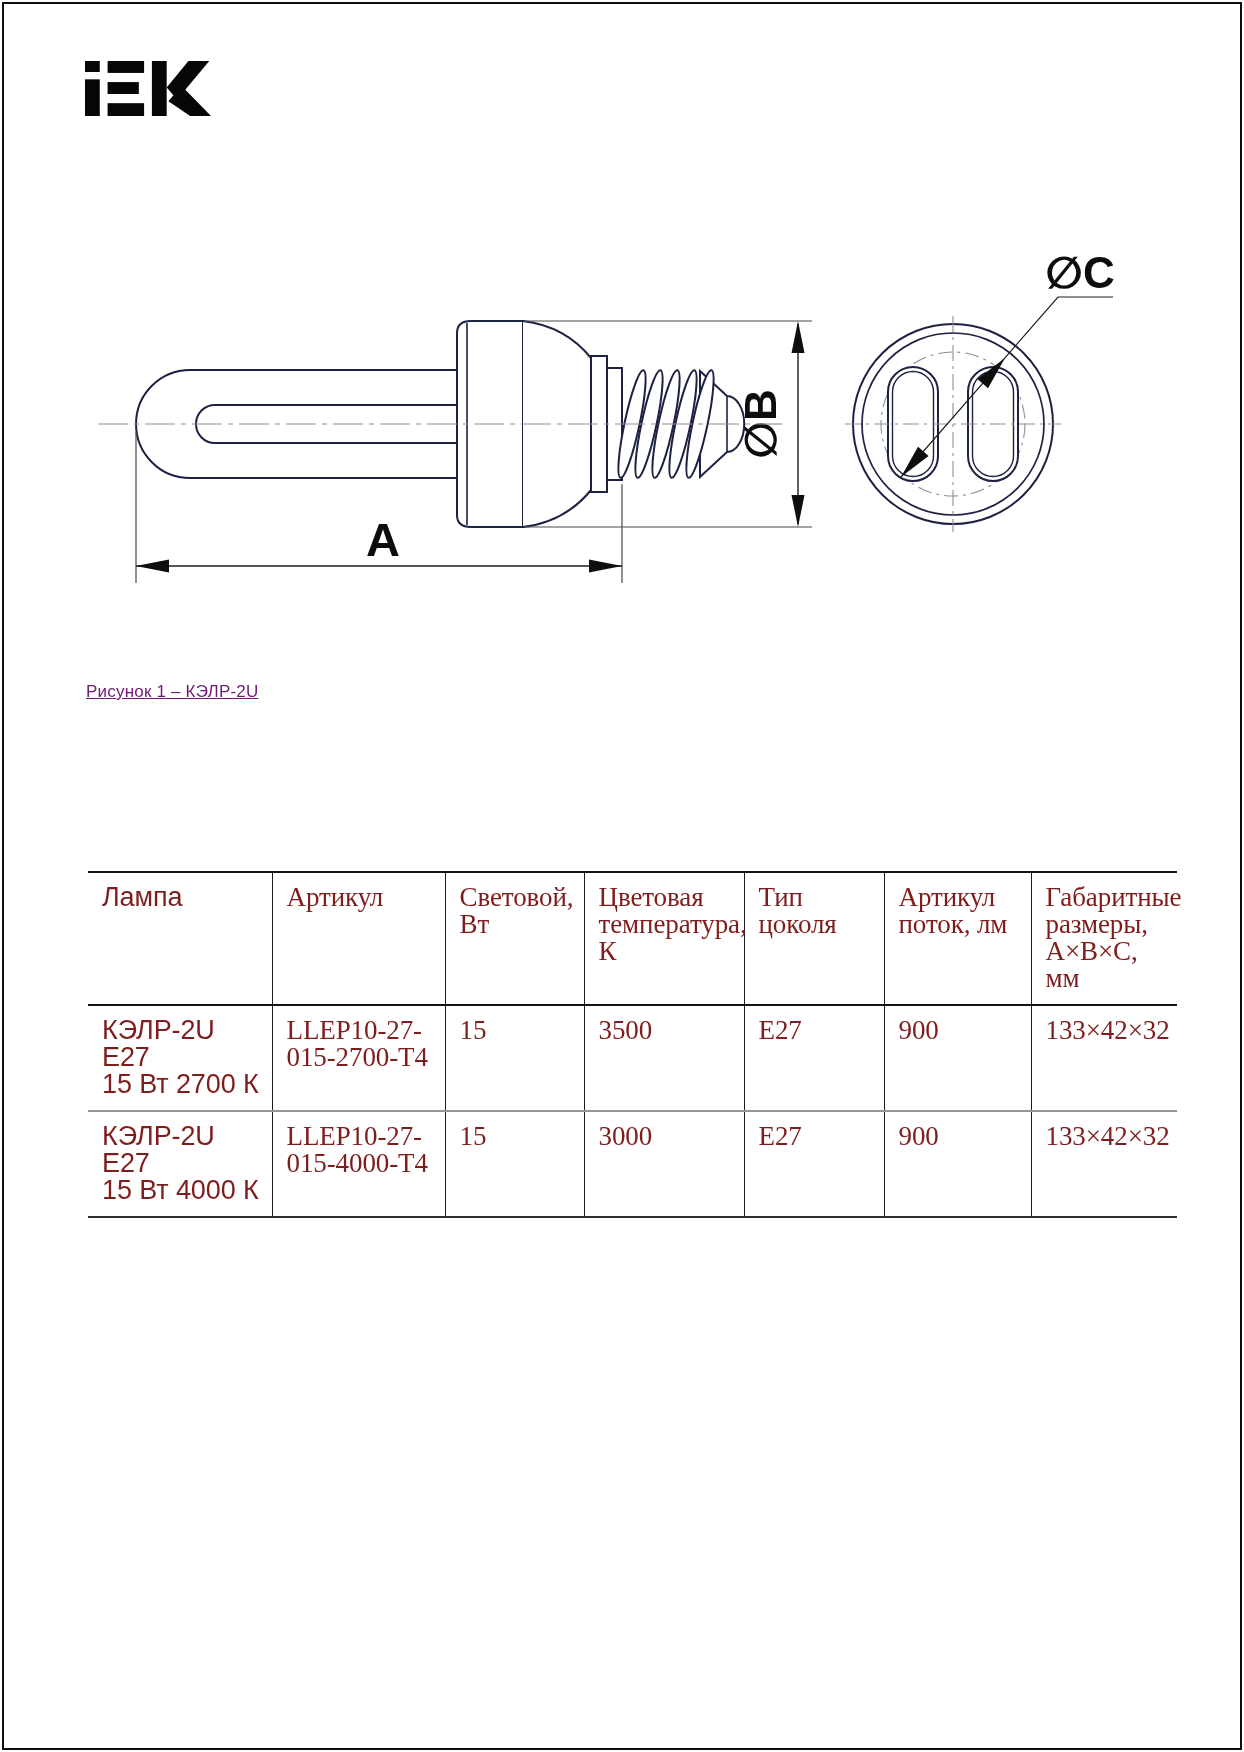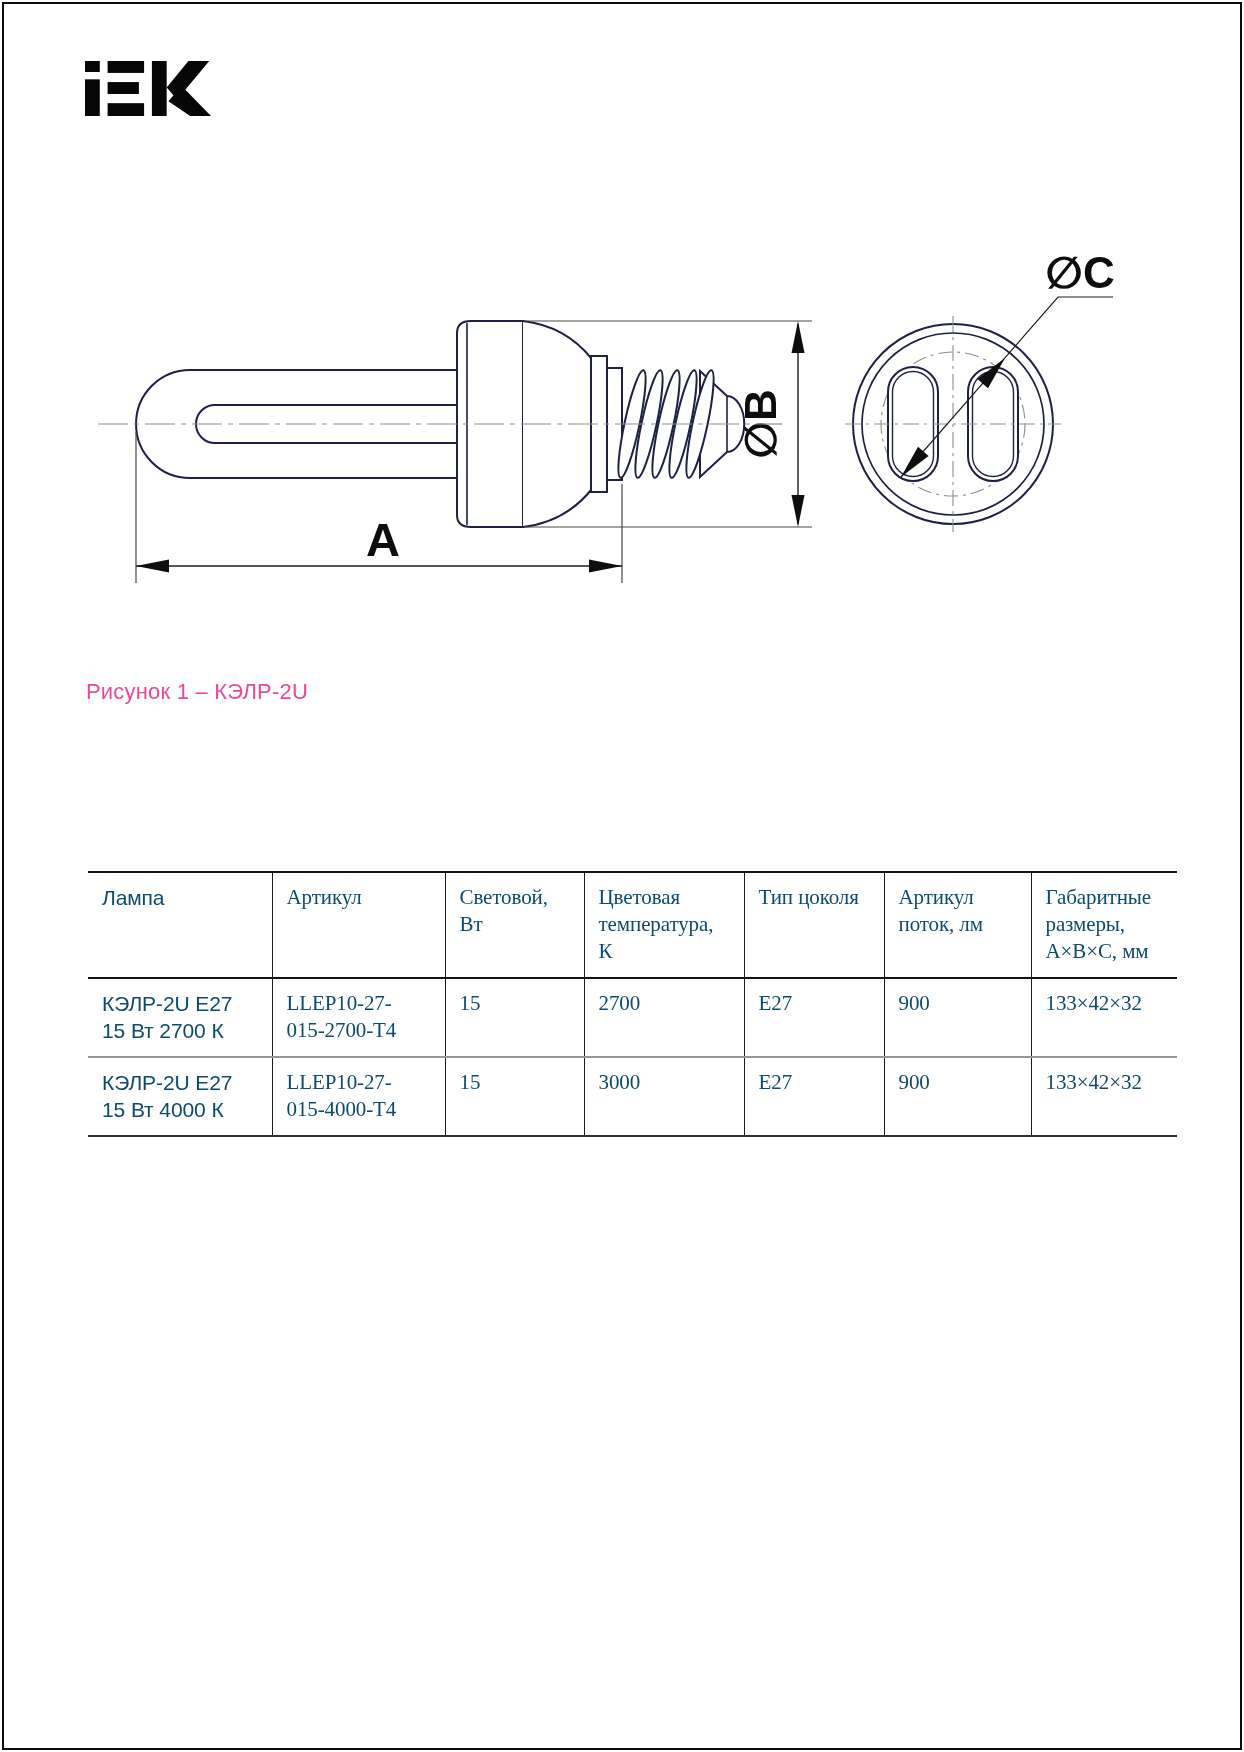--- a/index.html
+++ b/index.html
@@ -14,27 +14,28 @@
   .page-frame{
     position:absolute;inset:2px;
     border:2.5px solid #0d0d0d;
     pointer-events:none;
   }
   .logo{position:absolute;left:85px;top:61px;width:126px;height:55px;}
   .drawing{position:absolute;left:0;top:0;width:1244px;height:830px;}
   .drawing text{font-family:"Liberation Sans","DejaVu Sans",sans-serif;}
   .caption{
     position:absolute;left:86px;top:679px;
-    font-size:22px;line-height:26px;color:#ec4899;
+    font-size:17px;line-height:26px;color:#701a75;
     letter-spacing:0.2px;
+    text-decoration:underline;
   }
   .spec-table{
     position:absolute;left:88px;top:871px;width:1089px;
     border-collapse:collapse;table-layout:fixed;
-    font-size:21px;line-height:27px;color:#0c4a6e;
+    font-size:27px;line-height:27px;color:#7f1d1d;
   }
   .spec-table{border-top:2.5px solid #141414;border-bottom:2.5px solid #2e2e2e;}
   .spec-table th,.spec-table td{
     text-align:left;vertical-align:top;
     font-weight:normal;
     padding:11px 12px 12px 14px;
     letter-spacing:-0.1px;
   }
   .spec-table th+th,.spec-table td+td{border-left:1.4px solid #1a1a1a;font-family:Liberation Serif, serif;}
   .spec-table thead th{border-bottom:2.5px solid #141414;height:80px;}
@@ -161,21 +162,21 @@
         <th>Габаритные размеры, А×В×С, мм</th>
       </tr>
     </thead>
     <tbody>
       <tr>
         <td class="pre">КЭЛР-2U E27
 15 Вт 2700 К</td>
         <td class="pre">LLEP10-27-
 015-2700-T4</td>
         <td>15</td>
-        <td>2700</td>
+        <td>3500</td>
         <td>E27</td>
         <td>900</td>
         <td>133×42×32</td>
       </tr>
       <tr>
         <td class="pre">КЭЛР-2U E27
 15 Вт 4000 К</td>
         <td class="pre">LLEP10-27-
 015-4000-T4</td>
         <td>15</td>

